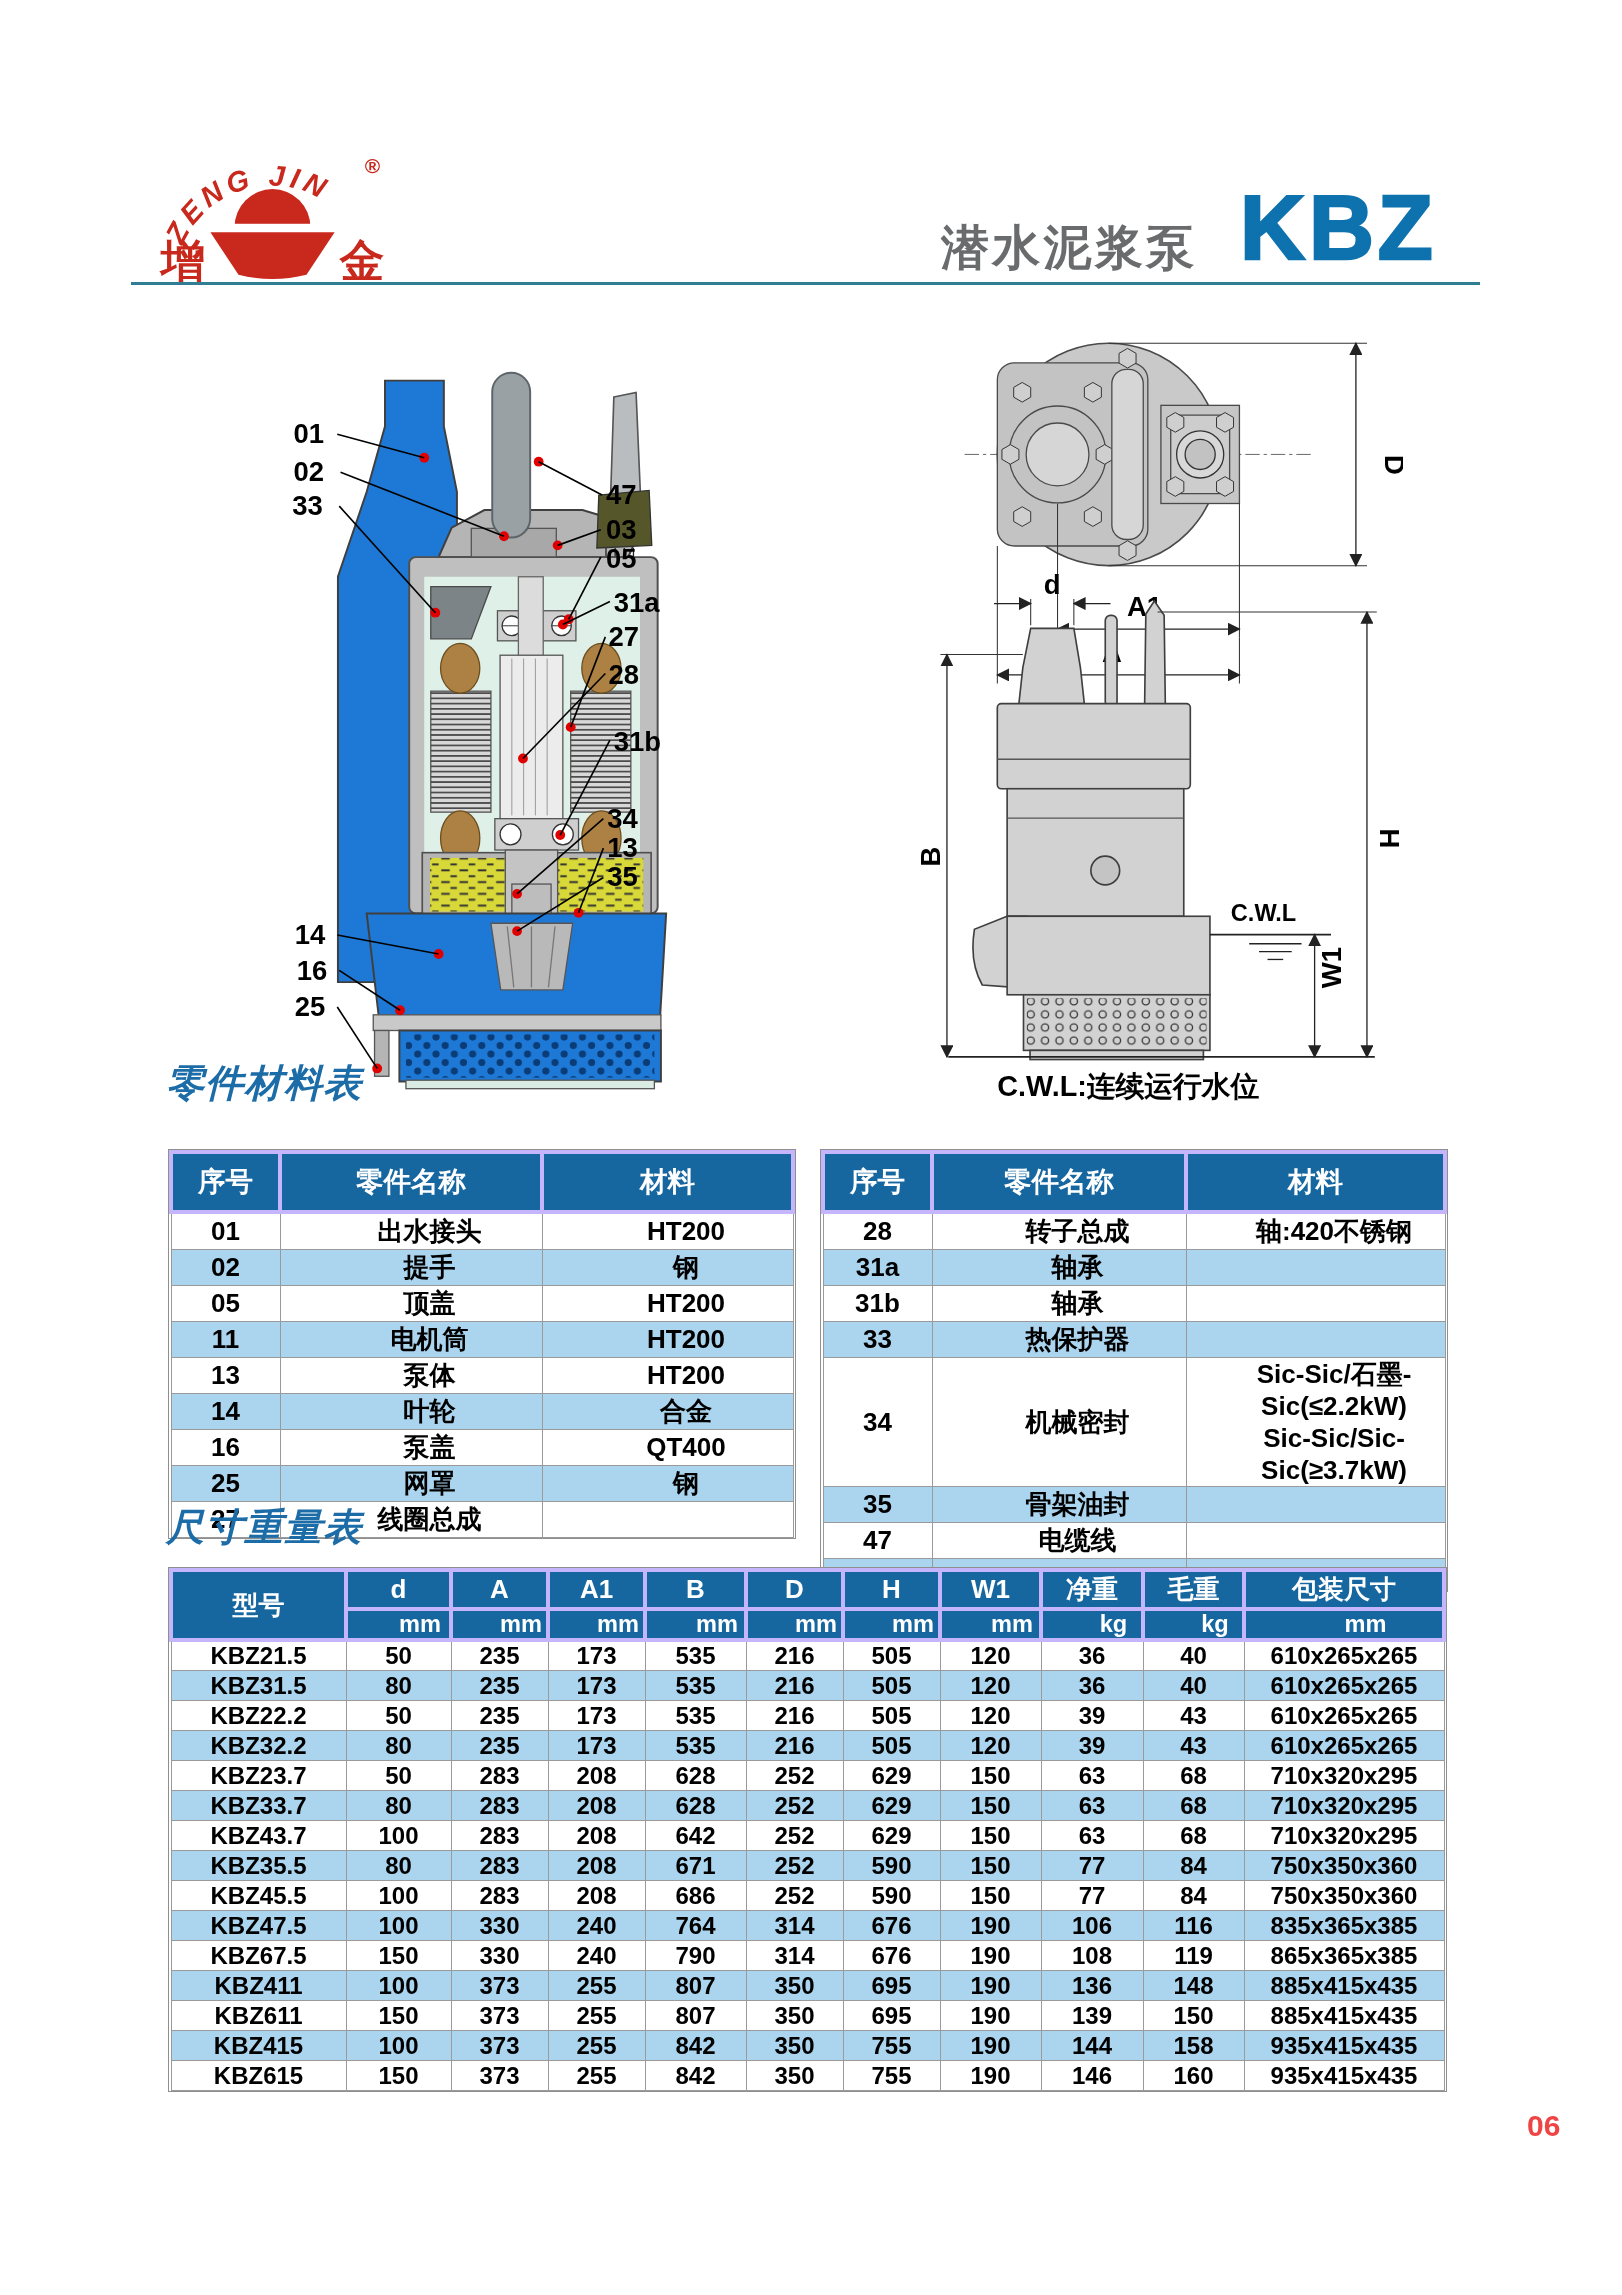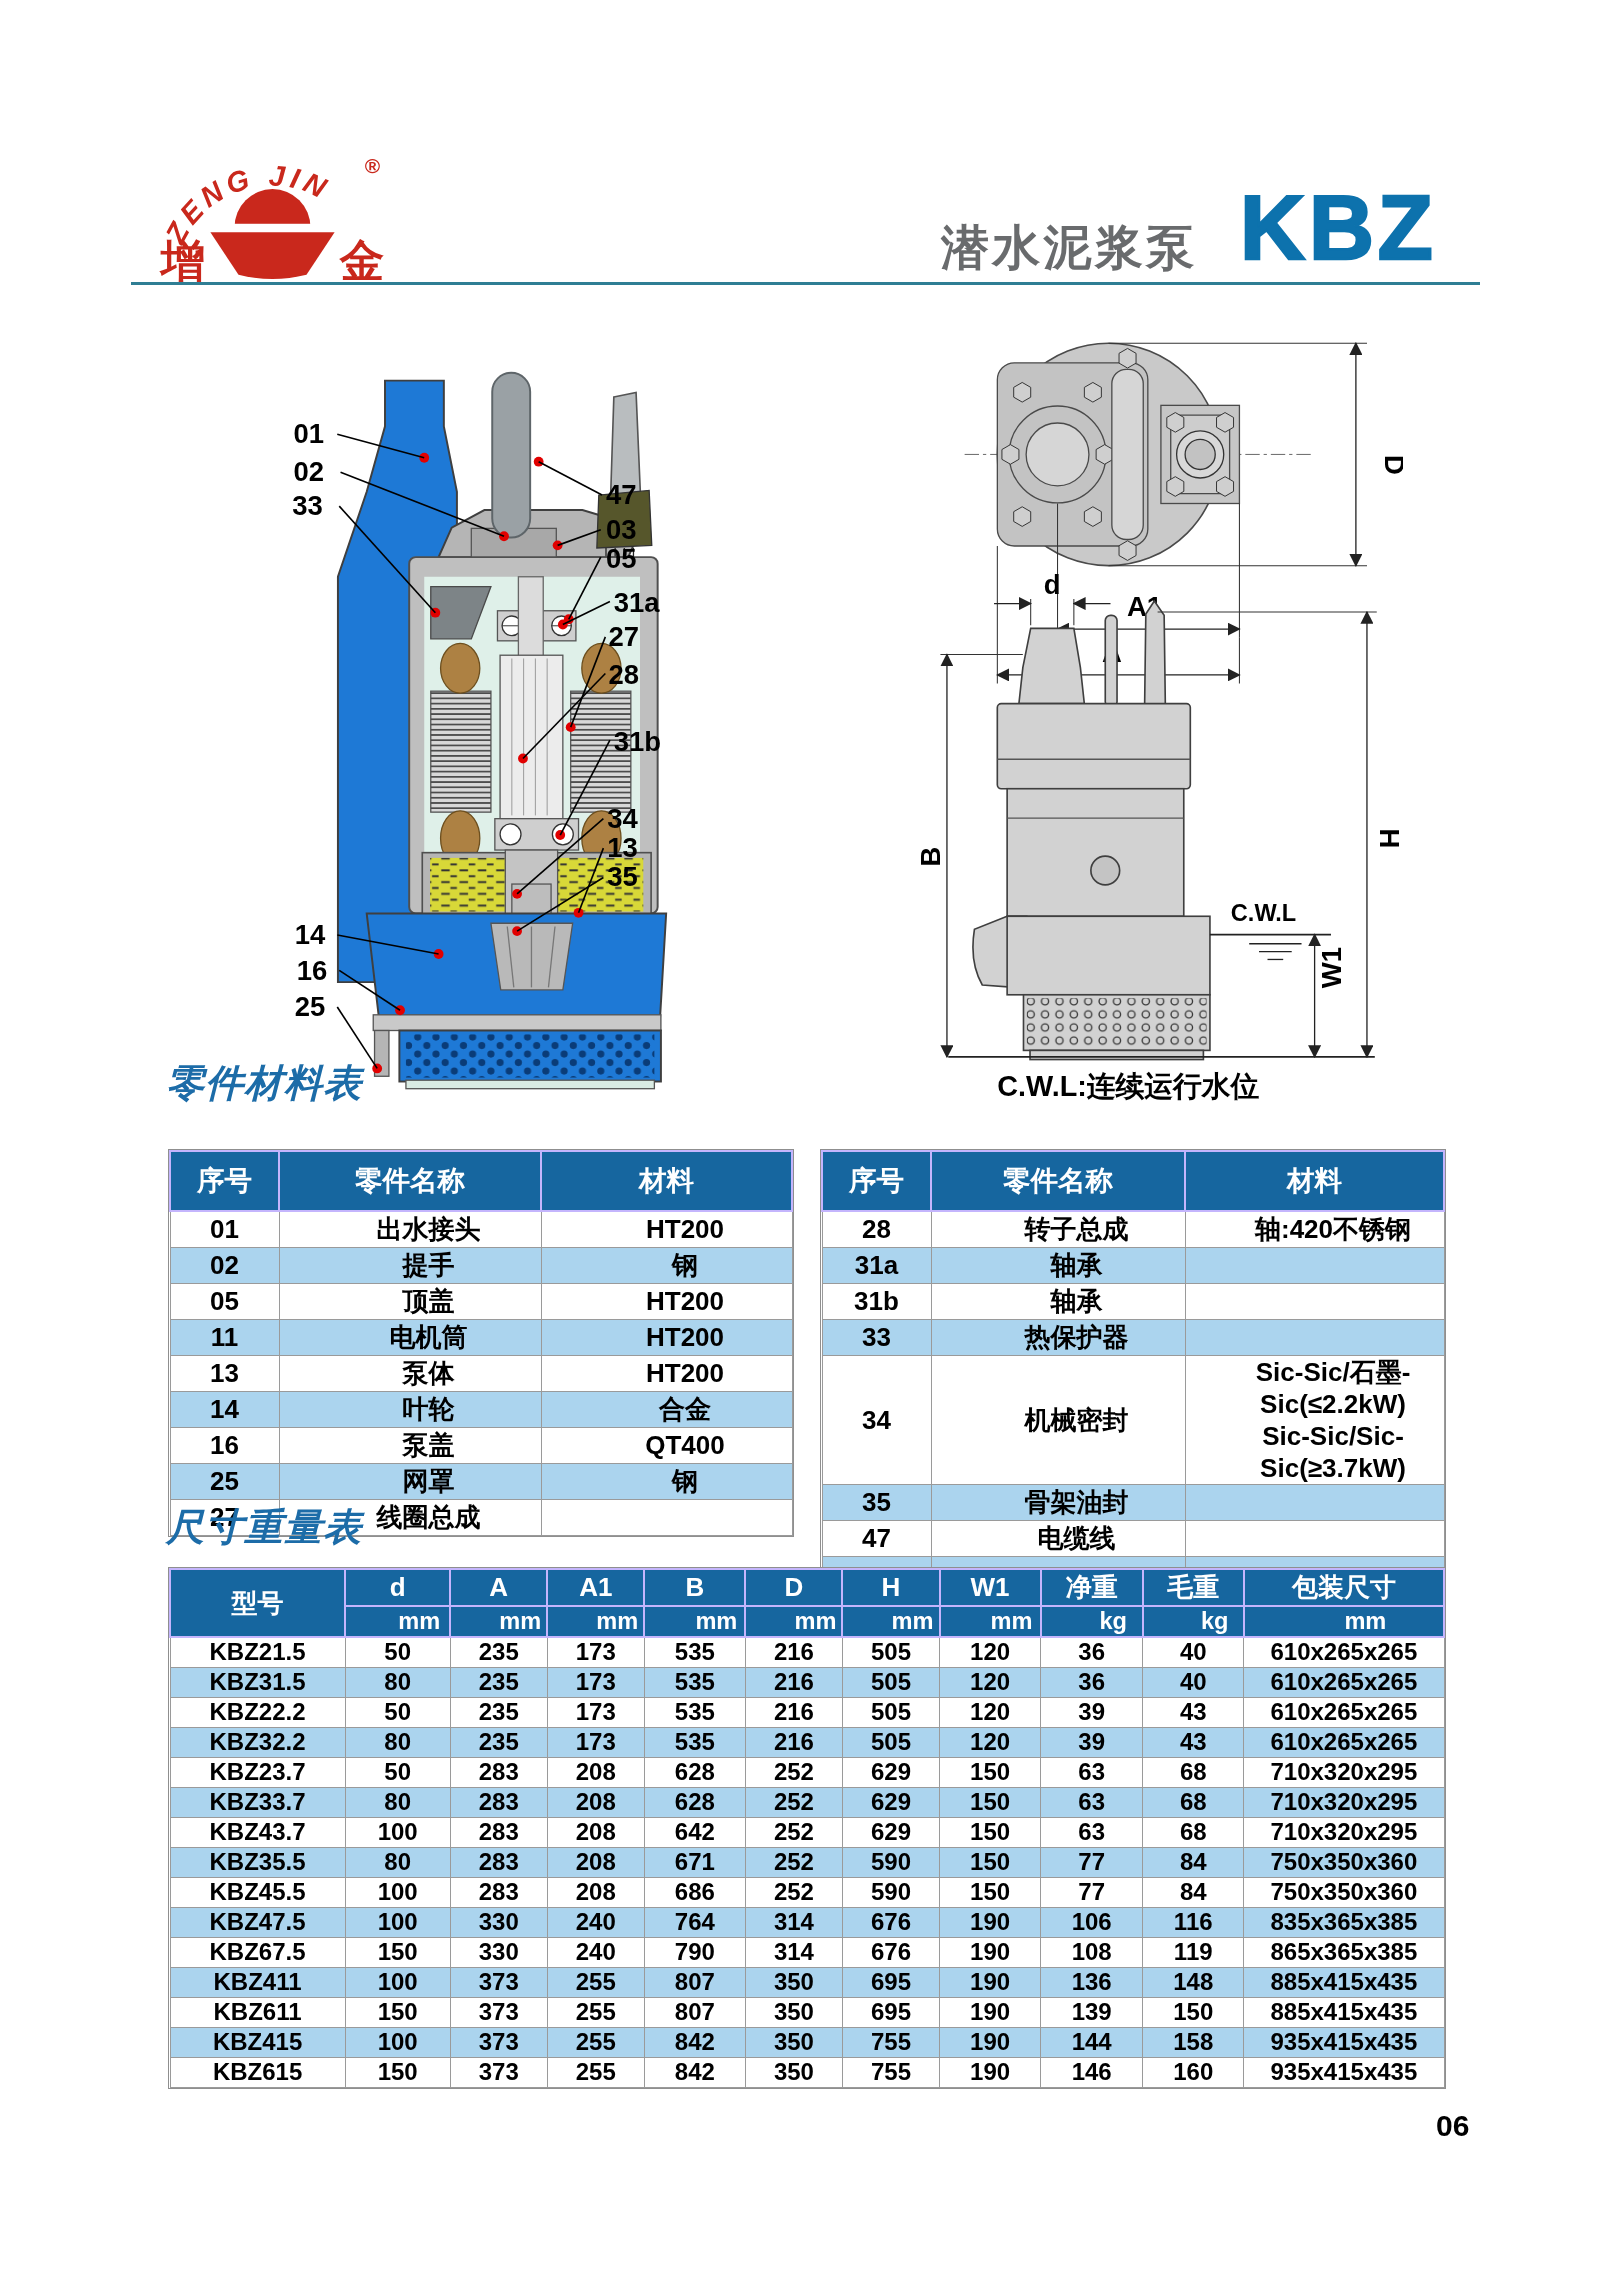--- a/index.html
+++ b/index.html
@@ -18,21 +18,21 @@
 
   
   .sec-title{position:absolute;font-size:38px;font-weight:700;color:var(--title-blue,#1c6ca8);
              letter-spacing:1.3px;font-style:italic;}
   #parts-title{left:166px;top:1058px;}
   #sizes-title{left:166px;top:1502px;}
 
   
   .tbl-wrap{position:absolute;border:1.3px solid #8f8f8f;background:#fff;}
   table{border-collapse:collapse;table-layout:fixed;}
-  th{background:var(--header-blue,#16669f);color:#fff;font-weight:700;border:2px solid #c4b5fd;
+  th{background:var(--header-blue,#16669f);color:#fff;font-weight:700;border:4px solid #c4b5fd;
      text-align:center;padding:0;}
   td{border:1.3px solid #9a9a9a;background:#fff;font-weight:700;padding:0;}
   tr.alt td{background:var(--row-blue,#abd4ee);}
 
   .parts-table{width:621px;}
   .parts-table thead tr{height:60px;}
   .parts-table th{font-size:27.5px;}
   .parts-table tbody tr{height:32px;}
   .parts-table td{font-size:26px;}
   .parts-table td.part-no{text-align:center;}
@@ -40,21 +40,21 @@
   .parts-table td.part-material div{line-height:32px;}
 
   .sizes-table{width:1276px;}
   .sizes-table thead tr.r1{height:31px;}
   .sizes-table thead tr.r2{height:31px;}
   .sizes-table th{font-size:26px;}
   .sizes-table th.unit{font-size:23.6px;padding-left:43px;}
   .sizes-table tbody tr{height:30px;}
   .sizes-table td{font-size:24px;text-align:center;}
 
-  .page-number{position:absolute;left:1436px;top:2109px;font-size:30px;font-weight:700;color:#000000;}
+  .page-number{position:absolute;left:1527px;top:2109px;font-size:30px;font-weight:700;color:#ef4444;}
 
   svg text{font-family:"Liberation Sans","DejaVu Sans",sans-serif;}
   .callout{font-size:42px;font-weight:700;fill:#000;}
   .dim{font-size:42px;font-weight:700;fill:#000;}
   .leader{stroke:#000;stroke-width:2.5;fill:none;}
   .dimline{stroke:#222;stroke-width:2;fill:none;}
   .extline{stroke:#333;stroke-width:1.6;fill:none;}
   .outline{stroke:#3f3f3f;stroke-width:3;}
   .thin{stroke:#555;stroke-width:2;}
 </style>

